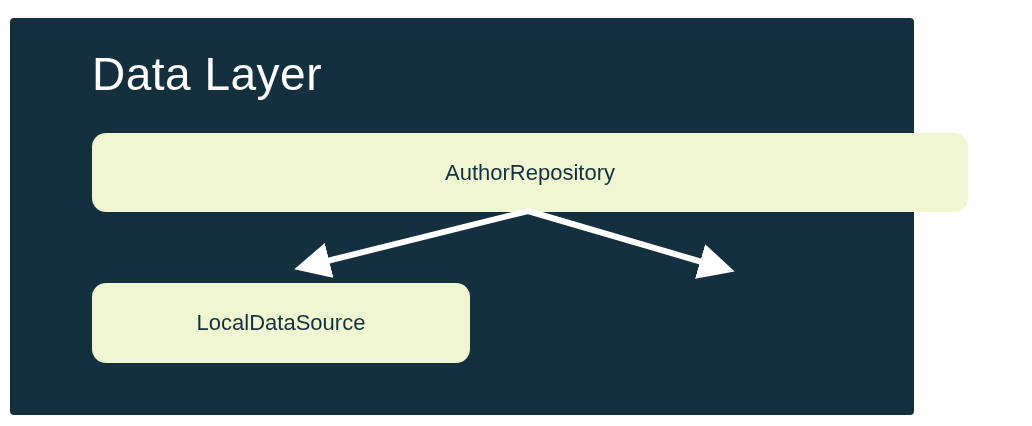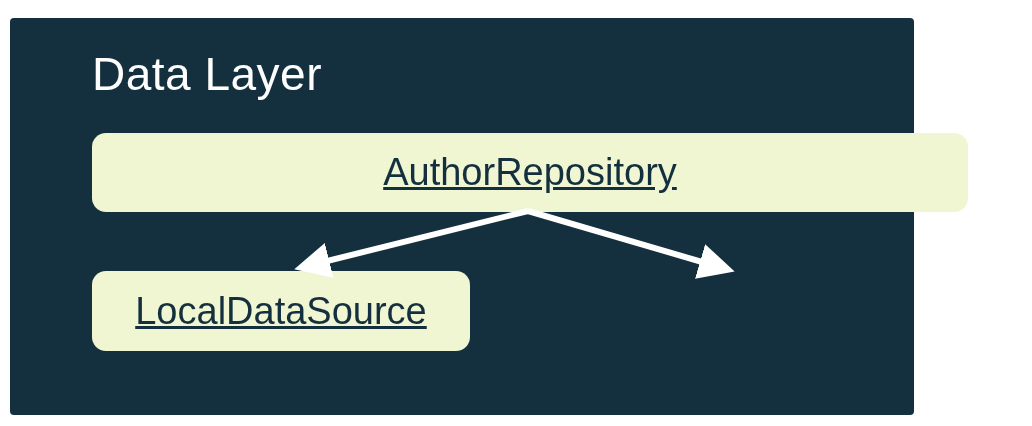--- a/index.html
+++ b/index.html
@@ -34,26 +34,25 @@
     color:var(--title-text);
     line-height:1.3;
   }
   .node{
     position:absolute;
     background:var(--node-fill);
     border-radius:14px;
     display:flex;
     align-items:center;
     justify-content:center;
-    font-size:38px;
+    font-size:22px;
     color:var(--node-text);
-    text-decoration:underline;
   }
   .node-repository{left:82px;top:115px;width:876px;height:79px;}
-  .node-local{left:82px;top:253px;width:378px;height:80px;text-align:center;}
+  .node-local{left:82px;top:265px;width:378px;height:80px;text-align:center;}
   .node-network{left:518px;top:259px;width:437px;height:80px;}
   .edges{
     position:absolute;
     left:0;top:0;
     width:1032px;height:426px;
     pointer-events:none;
   }
 </style>
 </head>
 <body>

